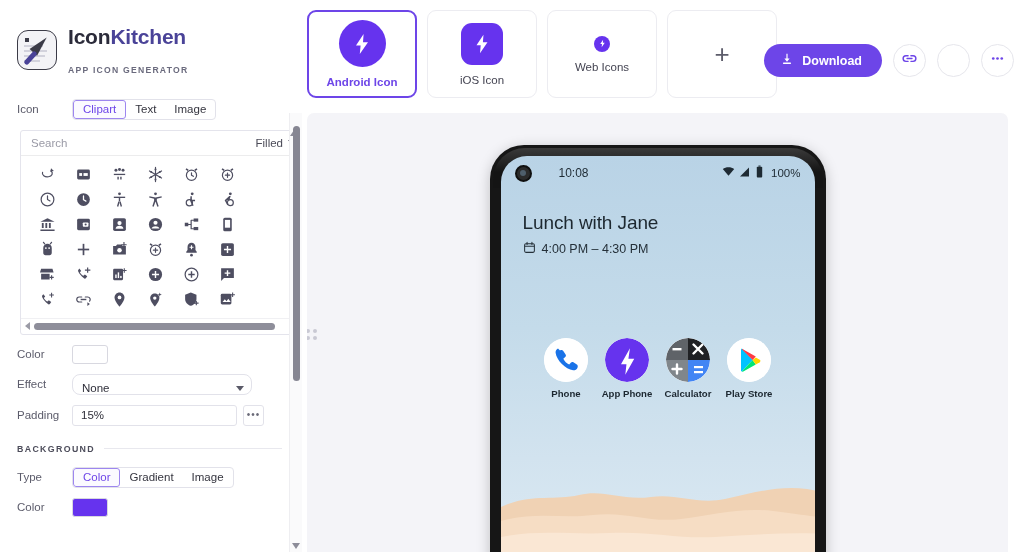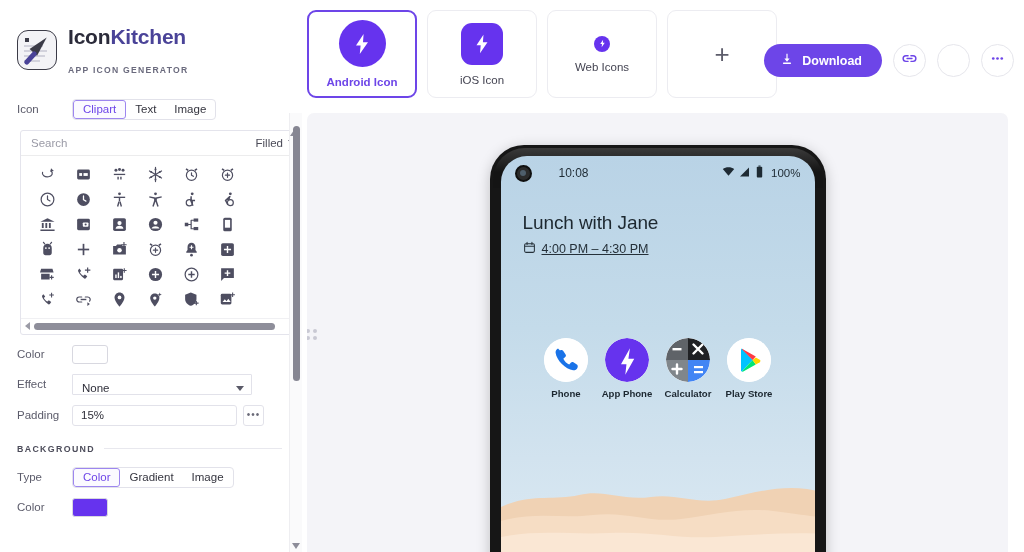--- a/index.html
+++ b/index.html
@@ -87,21 +87,21 @@
 
   .hsb { display: flex; align-items: center; height: 16px; padding: 0 4px; gap: 4px; border-top: 1px solid #f0f0f3; }
   .hsb .ar-l { width: 0; height: 0; border-top: 4px solid transparent; border-bottom: 4px solid transparent; border-right: 5px solid #9b9ba6; }
   .hsb .ar-r { width: 0; height: 0; border-top: 4px solid transparent; border-bottom: 4px solid transparent; border-left: 5px solid #9b9ba6; }
   .hsb .track { flex: 1; height: 7px; }
   .hsb .thumb { width: 94%; height: 7px; background: #8e8e9a; border-radius: 4px; }
 
   .field-row { display: flex; align-items: center; margin-left: 17px; margin-top: 10px; }
   .swatch { width: 36px; height: 19px; border: 1px solid #d8d8e0; border-radius: 3px; }
   .dropdown {
-    width: 180px; height: 21px; border: 1px solid #e2e2ea; border-radius: 1px; background: #fff;
+    width: 180px; height: 21px; border: 1px solid #e2e2ea; border-radius: 8px; background: #fff;
     display: flex; align-items: center; justify-content: space-between; padding: 8px 7px 0 9px;
     font-size: 11.5px; color: #2f2f3a; cursor: pointer;
   }
   .textfield {
     width: 165px; height: 21px; border: 1px solid #e2e2ea; border-radius: 3px; background: #fff;
     display: flex; align-items: center; padding: 0 8px; font-size: 11.5px; color: #2f2f3a;
   }
   .dots-btn {
     width: 21px; height: 21px; border: 1px solid #e2e2ea; border-radius: 3px; background: #fff;
     margin-left: 6px; display: flex; align-items: center; justify-content: center;
@@ -178,21 +178,21 @@
   .dunes { position: absolute; left: 0; right: 0; bottom: 0; height: 120px; }
   .statusbar { position: relative; height: 34px; display: flex; align-items: center; padding: 0 14px; }
   .punch { width: 17px; height: 17px; border-radius: 50%; background: #2b2b2b; border: 2px solid #101010;
     display: flex; align-items: center; justify-content: center; }
   .punch i { width: 6px; height: 6px; border-radius: 50%; background: #4e5e6b; display: block; }
   .sb-time { font-size: 12px; color: #1e2a33; margin-left: 27px; font-weight: 500; }
   .sb-right { margin-left: auto; display: flex; align-items: center; gap: 4px; }
   .sb-batt { font-size: 11.5px; color: #1e2a33; margin-left: 3px; font-weight: 500; }
   .widget { padding: 22px 0 0 22px; position: relative; }
   .w-title { font-size: 19px; color: #1d2830; letter-spacing: -0.1px; }
-  .w-sub { display: flex; align-items: center; gap: 6px; margin-top: 7px; font-size: 12.5px; color: #253039; text-decoration: underline; }
+  .w-sub { display: flex; align-items: center; gap: 6px; margin-top: 7px; font-size: 12.5px; color: #253039; }
   .apps { position: absolute; left: 0; right: 0; top: 182px; display: flex; justify-content: center; gap: 13px; padding: 0 14px; }
   .app { width: 48px; display: flex; flex-direction: column; align-items: center; gap: 6px; cursor: pointer; }
   .app-ic { width: 44px; height: 44px; border-radius: 50%; overflow: hidden; display: flex; align-items: center; justify-content: center; background: #fff; }
   .app-name { font-size: 9.6px; color: #1c2730; font-weight: bold; white-space: nowrap; }
 </style>
 </head>
 <body>
 
 <div id="app">
 

